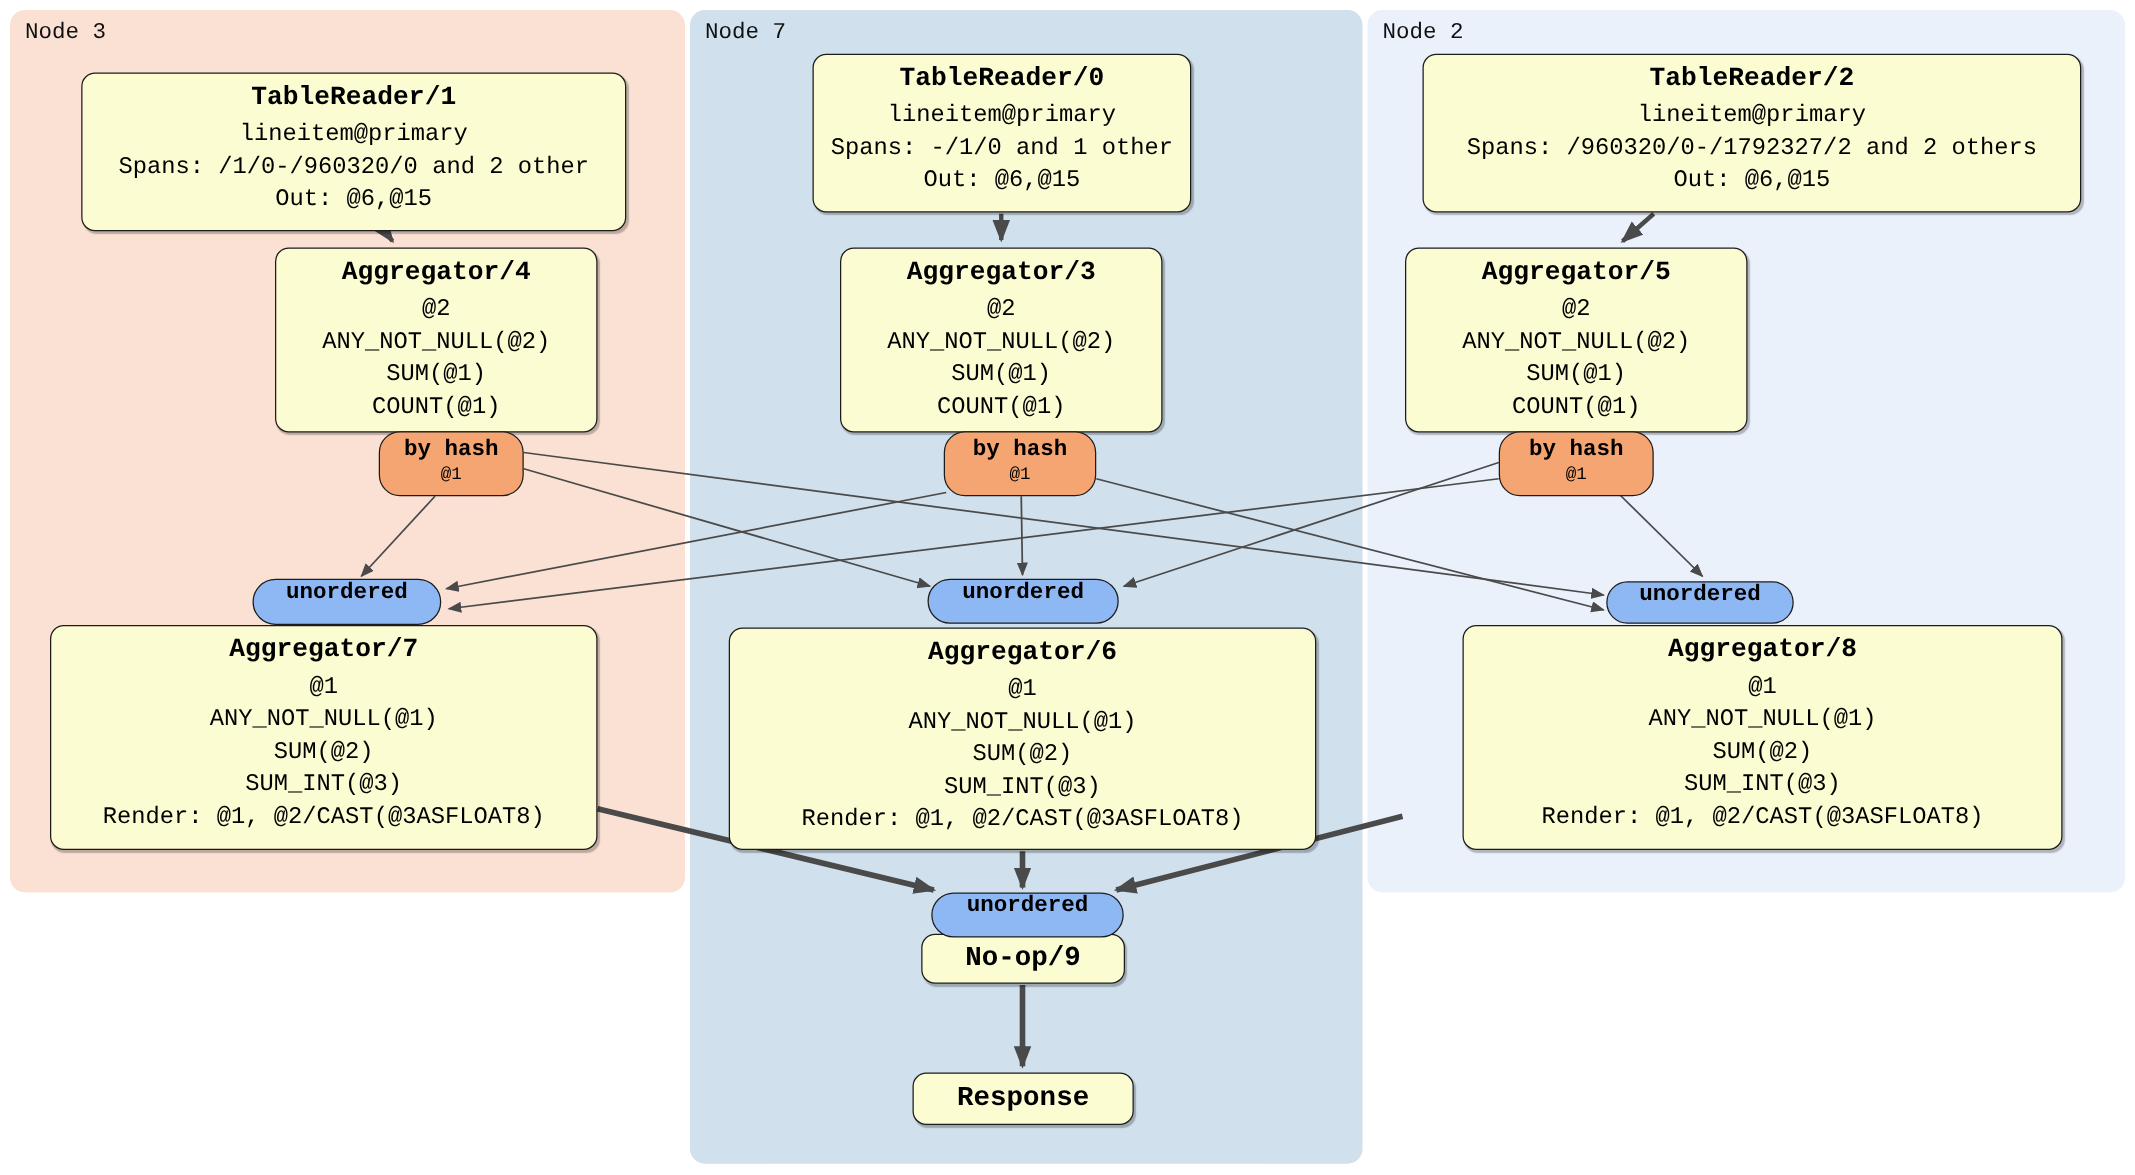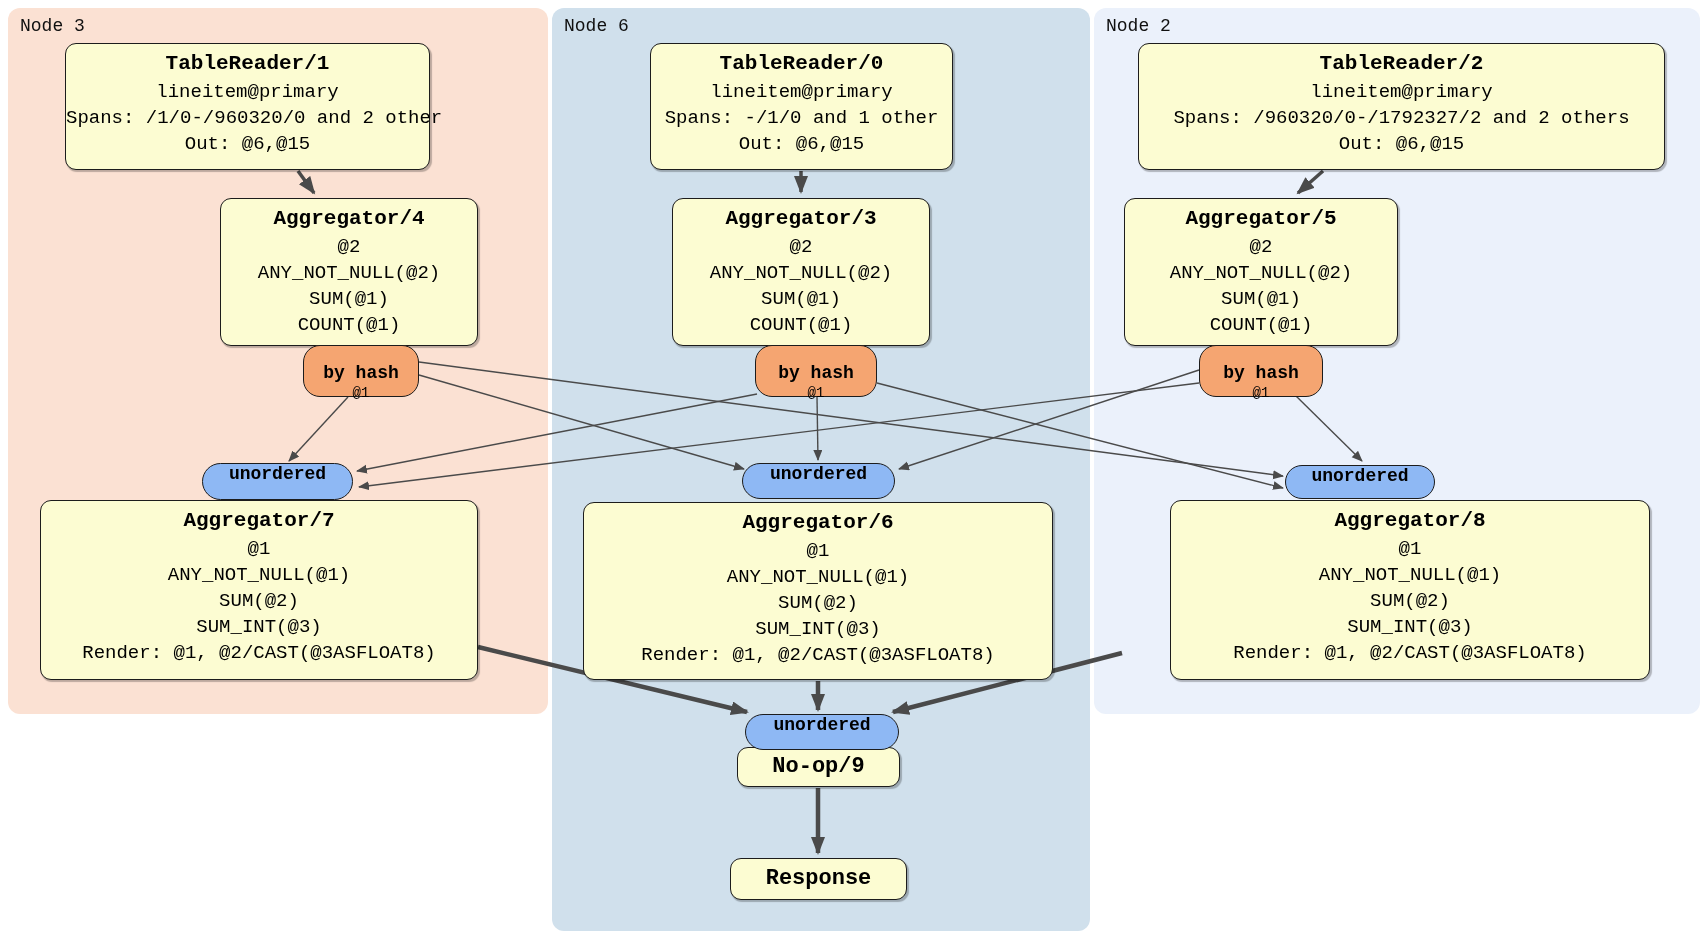--- a/index.html
+++ b/index.html
@@ -24,41 +24,41 @@
     text-align:center;box-shadow:1.5px 2px 1px rgba(0,0,0,0.25);
     padding-top:5px;box-sizing:border-box;
   }
   .box-title{font-size:21px;font-weight:bold;line-height:30px;white-space:nowrap;}
   .box-line{font-size:19px;line-height:26px;white-space:nowrap;}
   .terminal{display:flex;align-items:center;justify-content:center;padding-top:0;text-align:center;}
   .terminal .box-title{font-size:22px;line-height:22px;}
   .hash-pill{
     position:absolute;z-index:4;background:var(--hash-fill);
     border:1.8px solid var(--border);border-radius:17px;text-align:center;
-    box-sizing:border-box;padding-top:16px;
+    box-sizing:border-box;padding-top:3px;
   }
   .hash-label{font-size:18px;font-weight:bold;line-height:23px;}
   .hash-sub{font-size:14px;line-height:17px;}
   .sync-pill{
     position:absolute;z-index:4;background:var(--unordered-fill);
     border:1.8px solid var(--border);border-radius:19px;
     display:flex;align-items:flex-start;justify-content:center;box-sizing:border-box;
   }
   .sync-label{font-size:18px;font-weight:bold;}
 </style>
 </head>
 <body>
 
 <div id="canvas">
 
   <div class="group" id="group-node3">
     <div class="group-label">Node 3</div>
   </div>
   <div class="group" id="group-node1">
-    <div class="group-label">Node 6</div>
+    <div class="group-label">Node 7</div>
   </div>
   <div class="group" id="group-node2">
     <div class="group-label">Node 2</div>
   </div>
 
   <svg id="edges" width="1708" height="940">
     <defs>
       <marker id="arr-s" markerUnits="userSpaceOnUse" markerWidth="12" markerHeight="10" refX="10" refY="4.5" orient="auto">
         <polygon points="0,0 11,4.5 0,9" fill="#4a4a4a"></polygon>
       </marker>
@@ -81,21 +81,21 @@
     <line x1="1199" y1="370" x2="899" y2="469" stroke="#4a4a4a" stroke-width="1.4" marker-end="url(#arr-s)"></line>
     <line x1="1295" y1="395" x2="1362" y2="461" stroke="#4a4a4a" stroke-width="1.4" marker-end="url(#arr-s)"></line>
 
     <line x1="478" y1="647" x2="747" y2="712" stroke="#4a4a4a" stroke-width="4.5" marker-end="url(#arr-l)"></line>
     <line x1="818" y1="681" x2="818" y2="710" stroke="#4a4a4a" stroke-width="4.5" marker-end="url(#arr-l)"></line>
     <line x1="1122" y1="653" x2="893" y2="712" stroke="#4a4a4a" stroke-width="4.5" marker-end="url(#arr-l)"></line>
 
     <line x1="818" y1="788" x2="818" y2="853" stroke="#4a4a4a" stroke-width="4.5" marker-end="url(#arr-l)"></line>
   </svg>
 
-  <div class="box" style="left:65px;top:43px;width:365px;height:127px">
+  <div class="box" style="left:65px;top:58px;width:436px;height:127px">
     <div class="box-title">TableReader/1</div>
     <div class="box-line">lineitem@primary</div>
     <div class="box-line">Spans: /1/0-/960320/0 and 2 other</div>
     <div class="box-line">Out: @6,@15</div>
   </div>
   <div class="box" style="left:220px;top:198px;width:258px;height:148px">
     <div class="box-title">Aggregator/4</div>
     <div class="box-line">@2</div>
     <div class="box-line">ANY_NOT_NULL(@2)</div>
     <div class="box-line">SUM(@1)</div>

